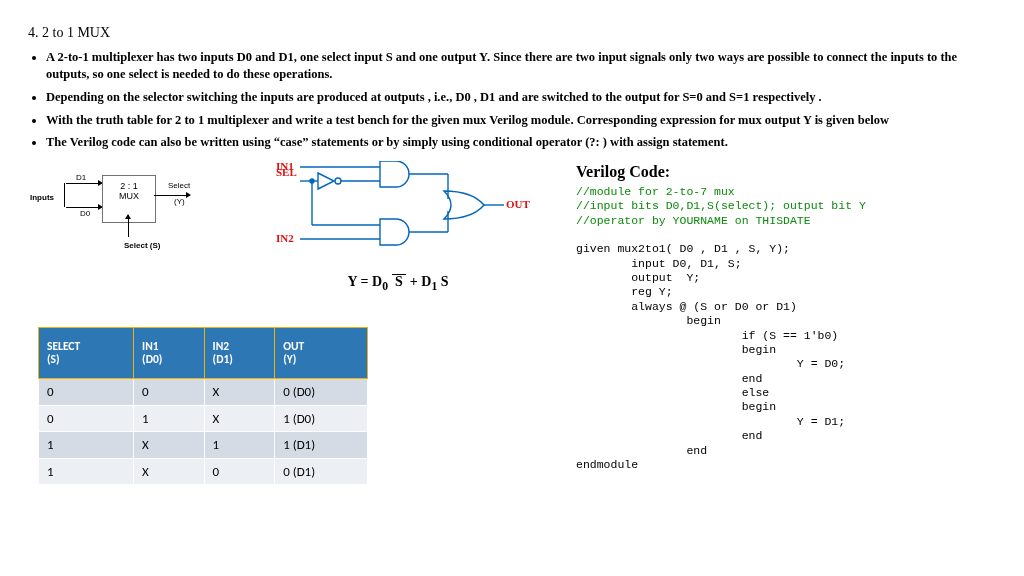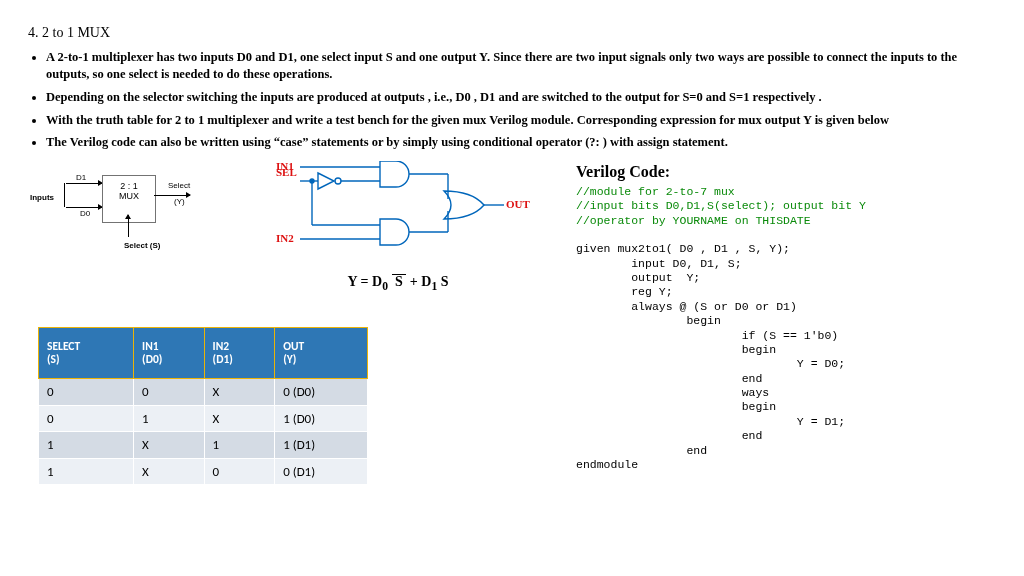--- a/index.html
+++ b/index.html
@@ -259,21 +259,21 @@
 <span>given mux2to1( D0 , D1 , S, Y);</span>
 <span>        input D0, D1, S;</span>
 <span>        output  Y;</span>
 <span>        reg Y;</span>
 <span>        always @ (S or D0 or D1)</span>
 <span>                begin</span>
 <span>                        if (S == 1'b0)</span>
 <span>                        begin</span>
 <span>                                Y = D0;</span>
 <span>                        end</span>
-<span>                        ways</span>
+<span>                        else</span>
 <span>                        begin</span>
 <span>                                Y = D1;</span>
 <span>                        end</span>
 <span>                end</span>
 <span>endmodule</span>
 </pre>
   </div>
 </div>
 
 </body></html>

